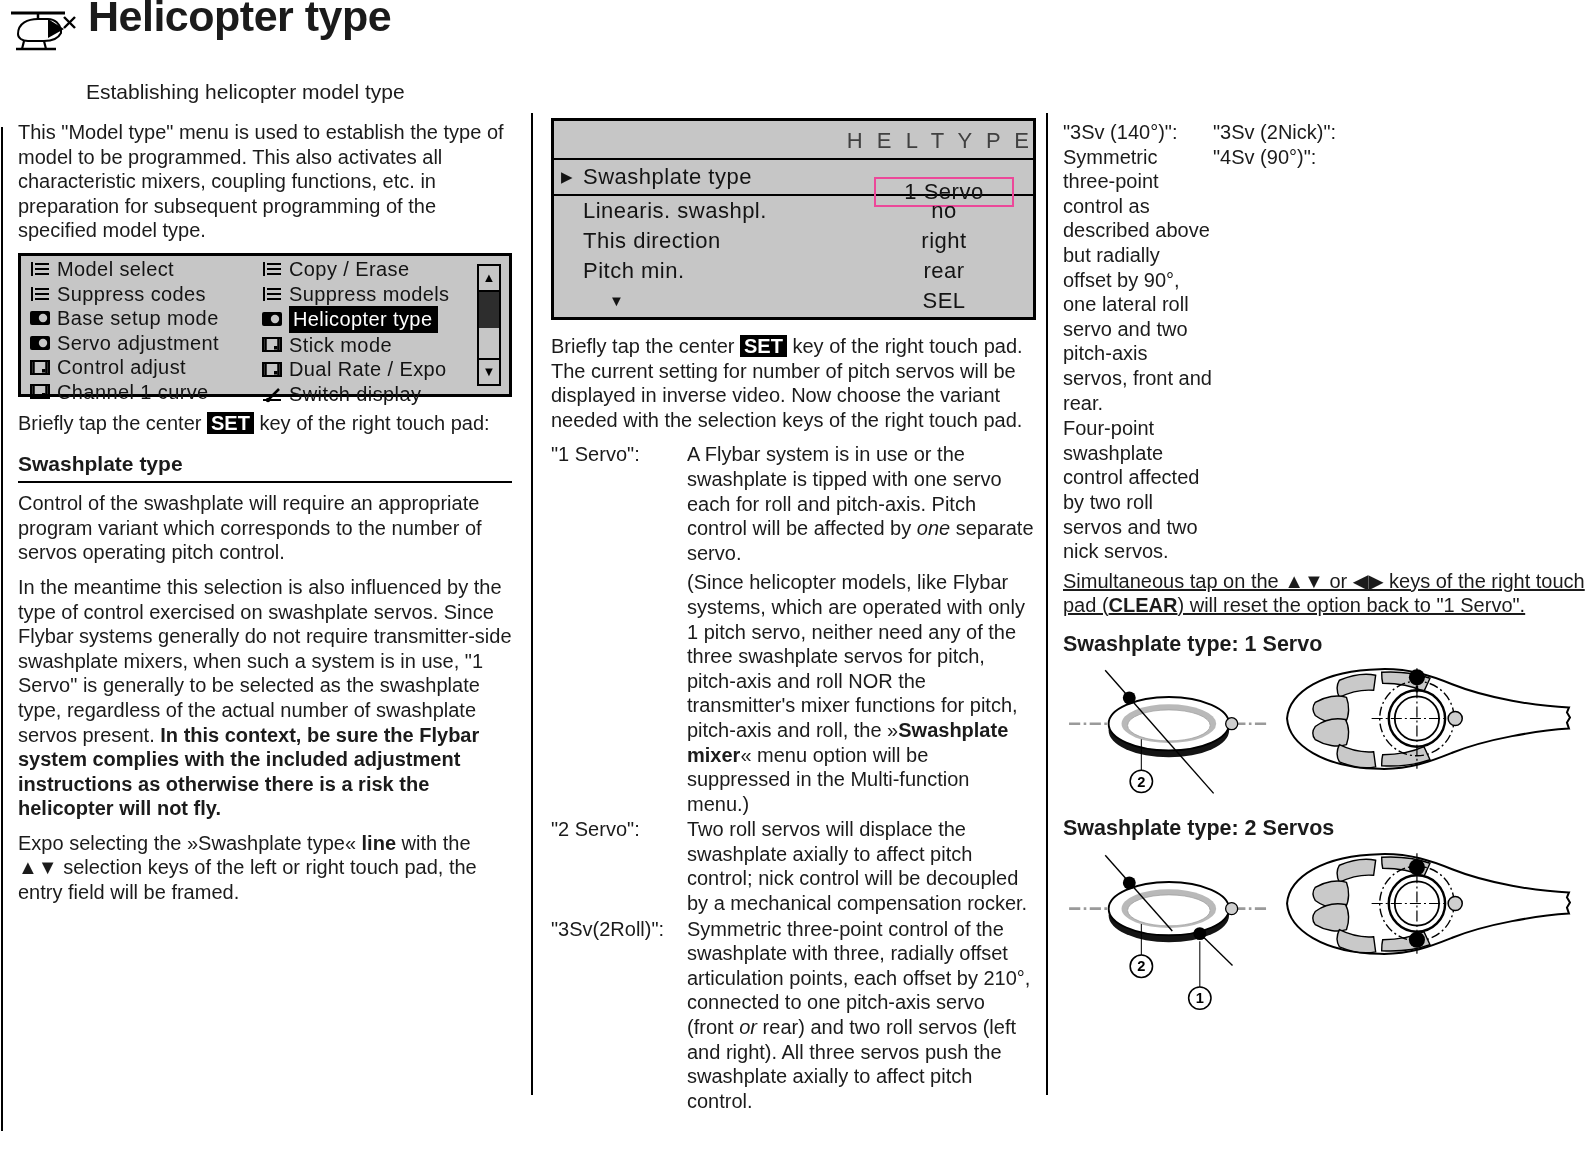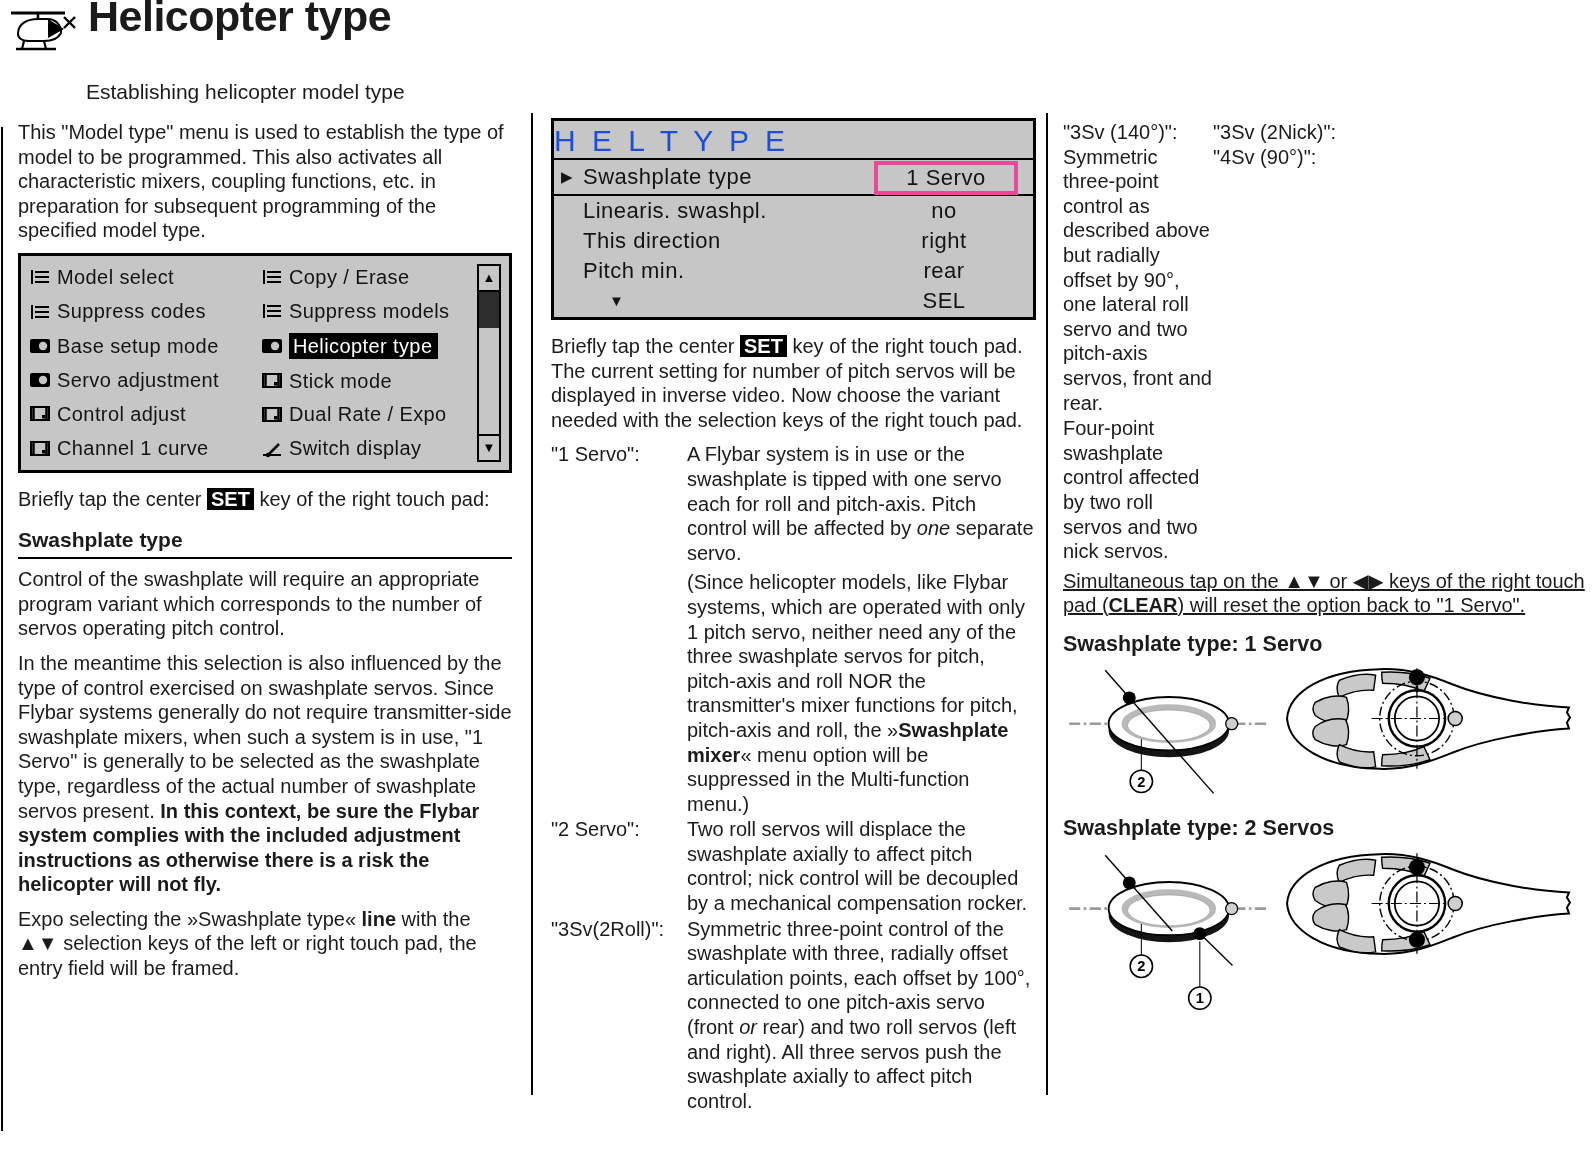--- a/index.html
+++ b/index.html
@@ -18,43 +18,43 @@
   .col-mid{left:551px;top:118px;width:485px;}
   .col-right{left:1063px;top:118px;width:522px;}
   .b{font-weight:bold;}
   .i{font-style:italic;}
   .badge{display:inline-block;background:#000;color:#fff;font-weight:bold;padding:0 4px;line-height:22px;}
   .section-h{font-size:21px;font-weight:bold;margin:16px 0 8px 0;padding-bottom:5px;border-bottom:2px solid #000;}
   .fig-h{font-size:21.5px;font-weight:bold;margin:14px 0 4px 0;}
   
   .lcd{background:#c6c6c6;border:3px solid #000;box-sizing:border-box;}
   
-  .menu-box{position:relative;height:220px;margin:4px 0 14px 0;padding:9px 38px 9px 8px;}
+  .menu-box{position:relative;height:144px;margin:4px 0 14px 0;padding:1px 38px 9px 8px;}
   .menu-grid{display:flex;height:100%;gap:4px;}
   .menu-col{display:flex;flex-direction:column;justify-content:space-between;}
   .menu-col.mc-l{width:228px;}
   .menu-col.mc-r{flex:1;}
   .menu-item{display:flex;align-items:center;gap:6px;font-size:20px;letter-spacing:0.4px;color:#141414;white-space:nowrap;}
   .menu-item .mi{flex:0 0 auto;display:inline-flex;}
   .menu-item.sel .mlabel{background:#000;color:#fff;padding:1px 6px 1px 4px;}
   .sbar{position:absolute;top:8px;right:8px;bottom:8px;width:24px;border:2px solid #000;background:#c6c6c6;box-sizing:border-box;}
   .sb-up,.sb-down{position:absolute;left:0;right:0;height:24px;display:flex;align-items:center;justify-content:center;font-size:13px;color:#000;}
   .sb-up{top:0;border-bottom:2px solid #000;}
   .sb-down{bottom:0;border-top:2px solid #000;}
   .sb-thumb{position:absolute;left:0;right:0;top:26px;height:36px;background:#2d2d2d;}
   
   .hel{position:relative;height:202px;padding-top:5px;}
-  .hel-title{text-align:left;font-size:30px;letter-spacing:4px;height:32px;line-height:30px;color:#1d4ed8;}
+  .hel-title{text-align:right;font-size:22px;letter-spacing:4px;height:32px;line-height:30px;color:#404040;}
   .hel-line{border-top:2px solid #000;height:0;}
   .hel-row{position:relative;height:30px;line-height:30px;font-size:22px;color:#141414;letter-spacing:0.5px;}
   .hel-row.first{height:34px;line-height:34px;}
   .hel-cursor{position:absolute;left:7px;top:0;font-size:15px;}
   .hel-lab{position:absolute;left:29px;}
   .hel-val{position:absolute;left:315px;width:150px;text-align:center;}
-  .hel-val.framed{border:4px solid #ec4899;top:1px;height:26px;line-height:26px;left:320px;width:136px;}
+  .hel-val.framed{border:2px solid #ec4899;top:17px;height:26px;line-height:26px;left:320px;width:136px;}
   .hel-more{position:absolute;left:55px;font-size:15px;}
   
   .dl{display:grid;column-gap:0;row-gap:0;margin-top:2px;}
   .dl-mid{grid-template-columns:136px 1fr;}
   .dl-right{grid-template-columns:150px 1fr;}
   .dt{white-space:nowrap;}
   .dd p{margin:0 0 0 0;}
   .dd{margin-bottom:1px;}
   
   .fig{display:flex;align-items:flex-start;gap:14px;margin:2px 0 0 6px;}
@@ -278,21 +278,21 @@
       <div class="dd">
         <p><span>A Flybar system is in use or the swashplate is tipped with one servo each for roll and pitch-axis. Pitch control will be affected by </span><span class="i">one</span><span> separate servo.</span></p>
         <p style="margin-top:5px;"><span>(Since helicopter models, like Flybar systems, which are operated with only 1 pitch servo, neither need any of the three swashplate servos for pitch, pitch-axis and roll NOR the transmitter's mixer functions for pitch, pitch-axis and roll, the »</span><span class="b">Swashplate mixer</span><span>« menu option will be suppressed in the Multi-function menu.)</span></p>
       </div>
       <div class="dt">"2 Servo":</div>
       <div class="dd">
           <p>Two roll servos will displace the swashplate axially to affect pitch control; nick control will be decoupled by a mechanical compensation rocker.</p>
         </div>
       <div class="dt">"3Sv(2Roll)":</div>
       <div class="dd">
-        <p><span>Symmetric three-point control of the swashplate with three, radially offset articulation points, each offset by 100°, connected to one pitch-axis servo (front </span><span class="i">or</span><span> rear) and two roll servos (left and right). All three servos push the swashplate axially to affect pitch control.</span></p>
+        <p><span>Symmetric three-point control of the swashplate with three, radially offset articulation points, each offset by 210°, connected to one pitch-axis servo (front </span><span class="i">or</span><span> rear) and two roll servos (left and right). All three servos push the swashplate axially to affect pitch control.</span></p>
       </div>
     </div>
   </div>
 
   <div class="col col-right">
     <div class="dl dl-right">
       <div class="dt">"3Sv (140°)":</div>
       <div class="dt">"3Sv (2Nick)":</div>
       <div class="dd">
           <p>Symmetric three-point control as described above but radially offset by 90°, one lateral roll servo and two pitch-axis servos, front and rear.</p>

